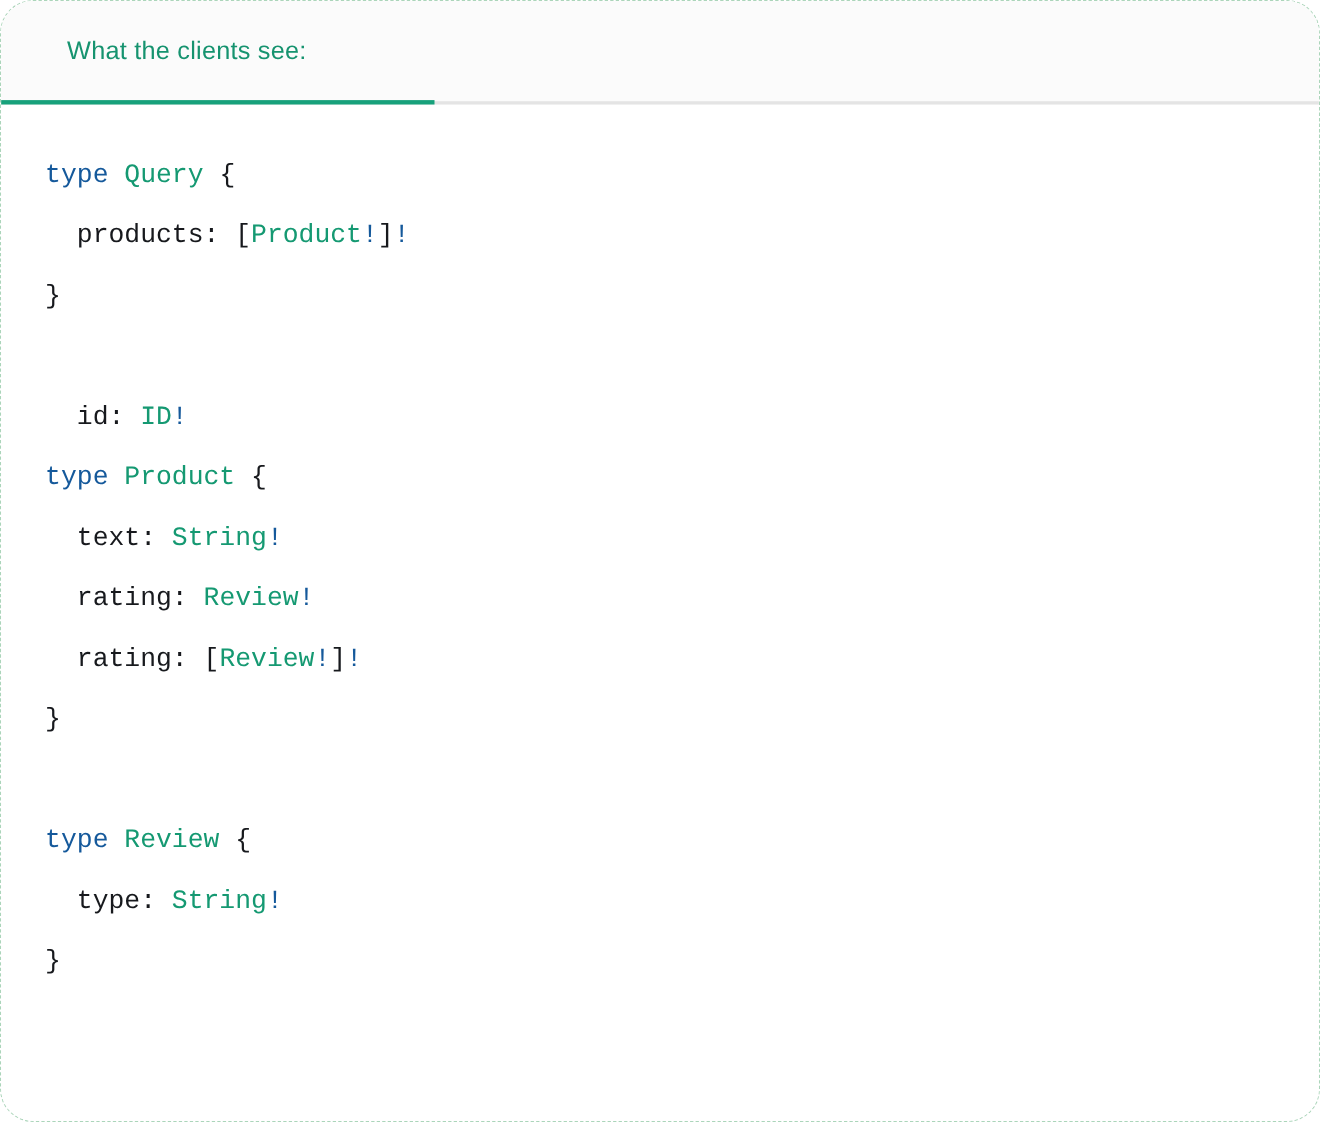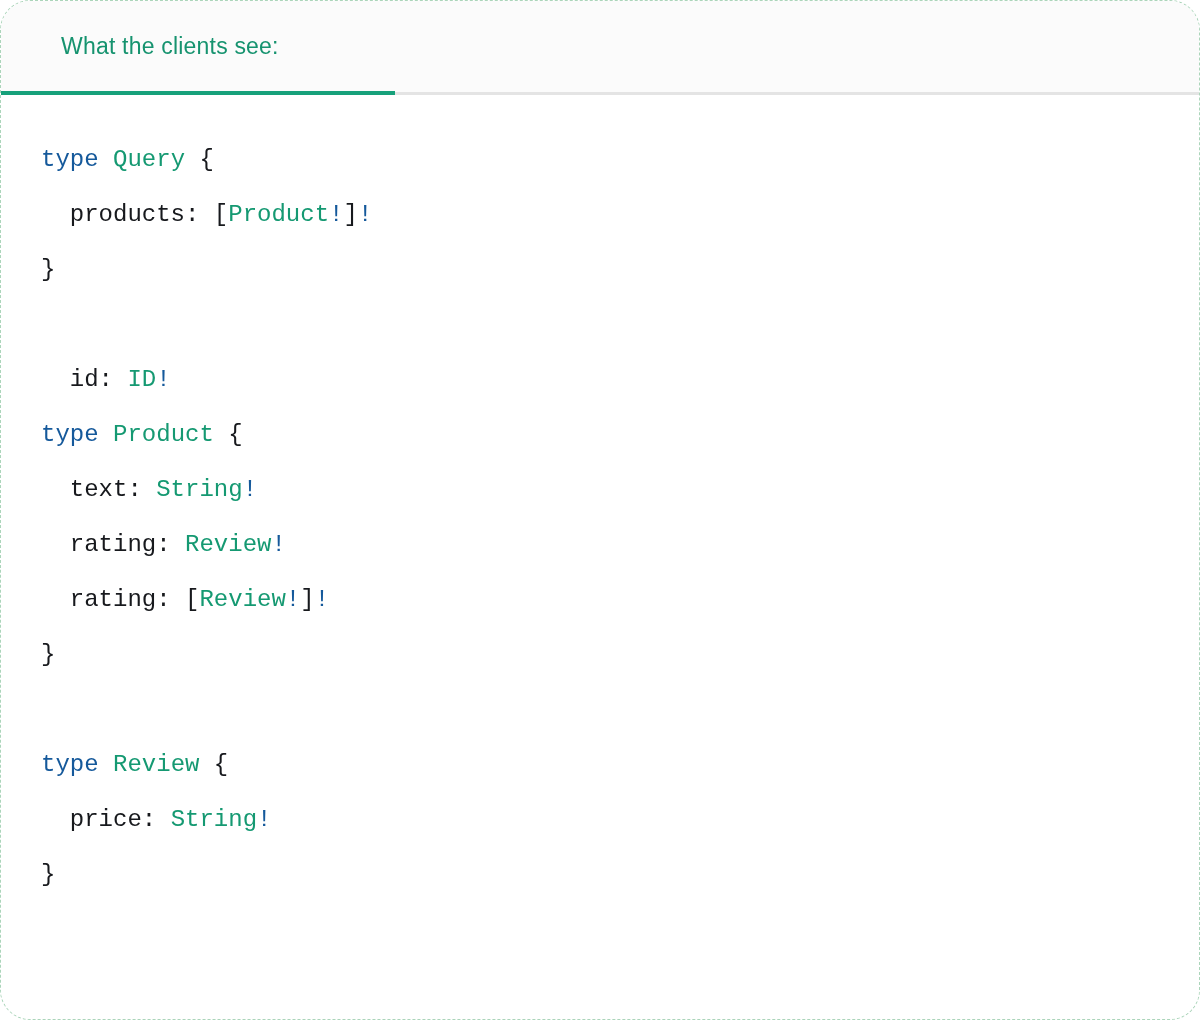--- a/index.html
+++ b/index.html
@@ -91,16 +91,16 @@
       <div class="code-line"><span class="tok-pl">}</span></div>
       <div class="code-line"></div>
       <div class="code-line"><span class="tok-pl">  id: </span><span class="tok-ty">ID</span><span class="tok-bang">!</span></div>
       <div class="code-line"><span class="tok-kw">type</span><span class="tok-pl"> </span><span class="tok-ty">Product</span><span class="tok-pl"> {</span></div>
       <div class="code-line"><span class="tok-pl">  text: </span><span class="tok-ty">String</span><span class="tok-bang">!</span></div>
       <div class="code-line"><span class="tok-pl">  rating: </span><span class="tok-ty">Review</span><span class="tok-bang">!</span></div>
       <div class="code-line"><span class="tok-pl">  rating: </span><span class="tok-pl">[</span><span class="tok-ty">Review</span><span class="tok-bang">!</span><span class="tok-pl">]</span><span class="tok-bang">!</span></div>
       <div class="code-line"><span class="tok-pl">}</span></div>
       <div class="code-line"></div>
       <div class="code-line"><span class="tok-kw">type</span><span class="tok-pl"> </span><span class="tok-ty">Review</span><span class="tok-pl"> {</span></div>
-      <div class="code-line"><span class="tok-pl">  price: </span><span class="tok-ty">String</span><span class="tok-bang">!</span></div>
+      <div class="code-line"><span class="tok-pl">  type: </span><span class="tok-ty">String</span><span class="tok-bang">!</span></div>
       <div class="code-line"><span class="tok-pl">}</span></div>
     </div>
 </div>
 
 </body></html>

